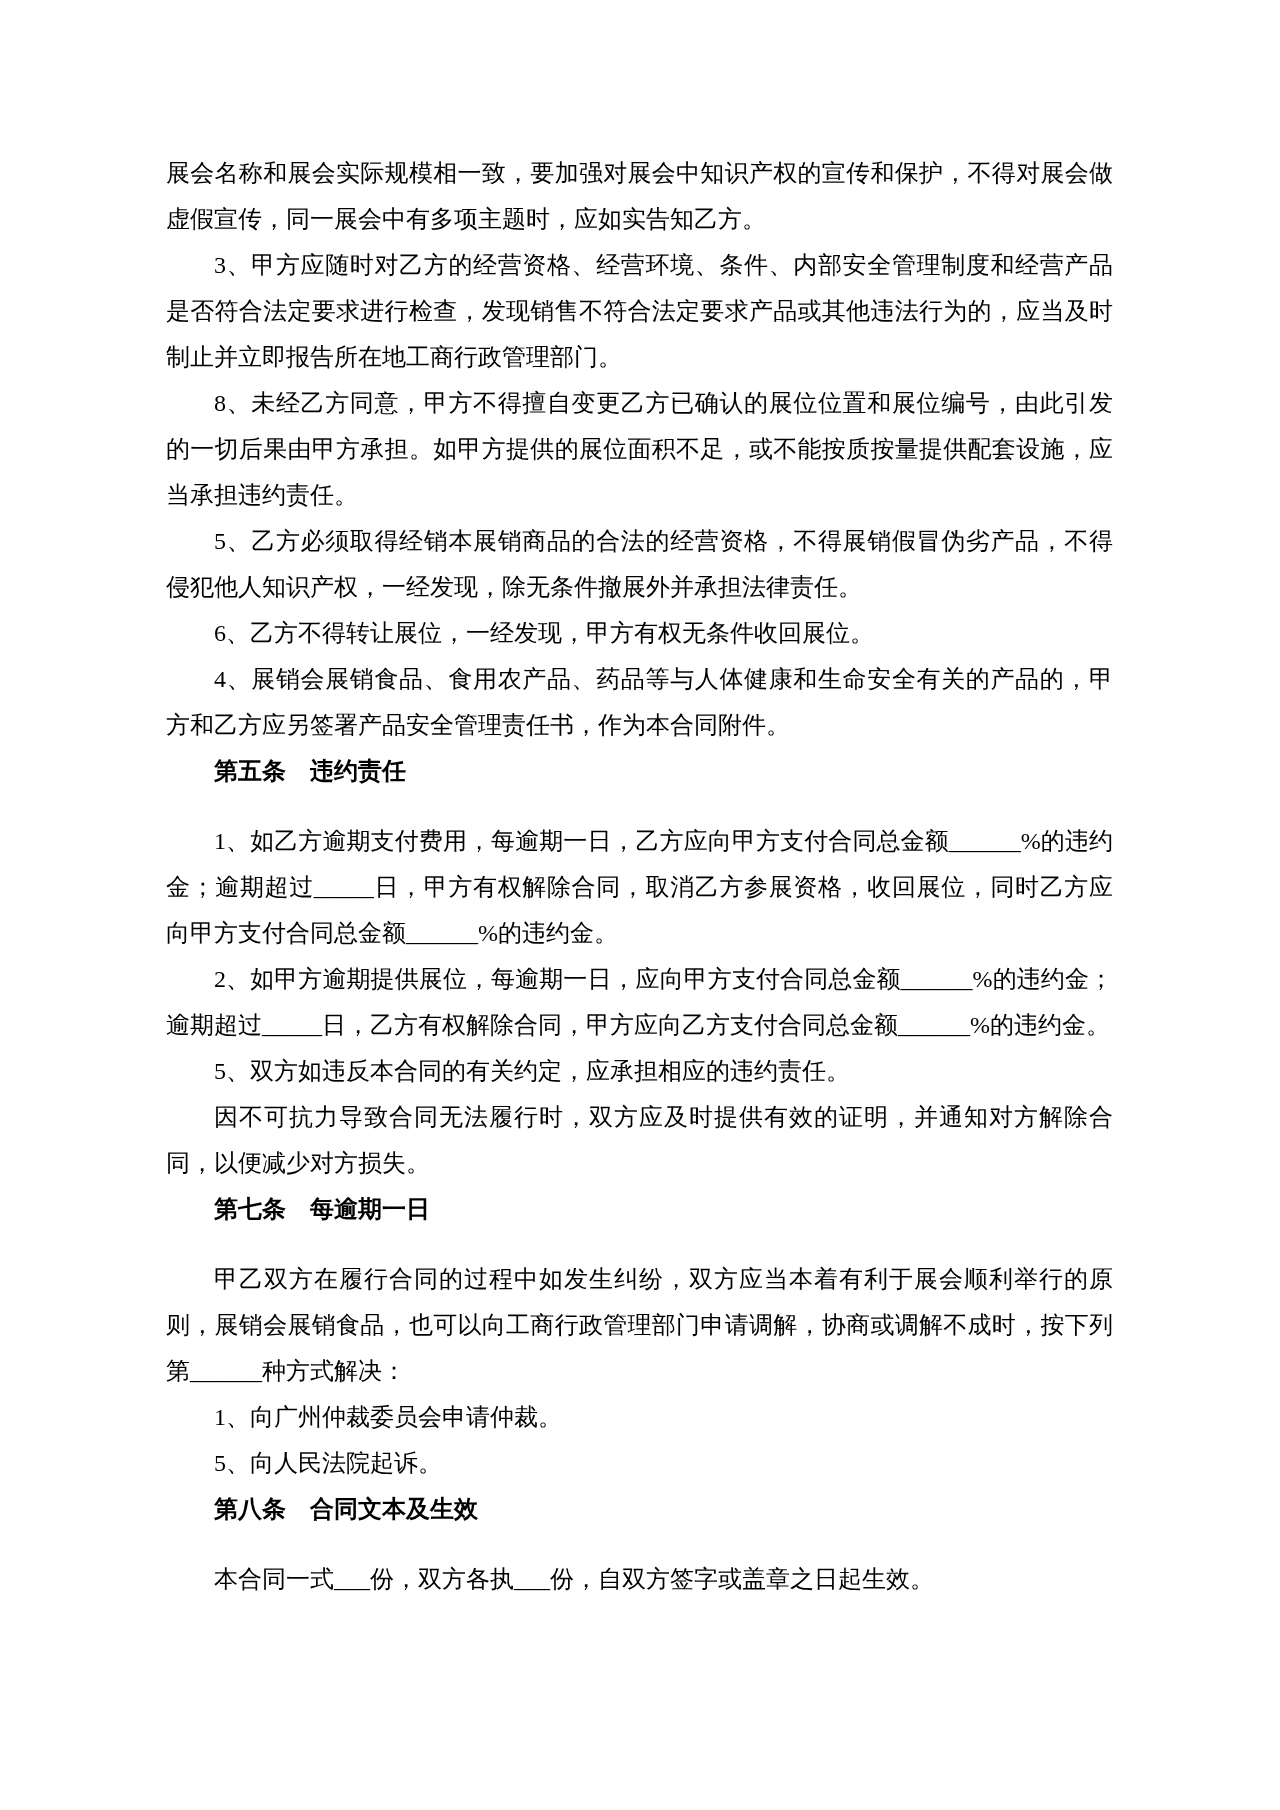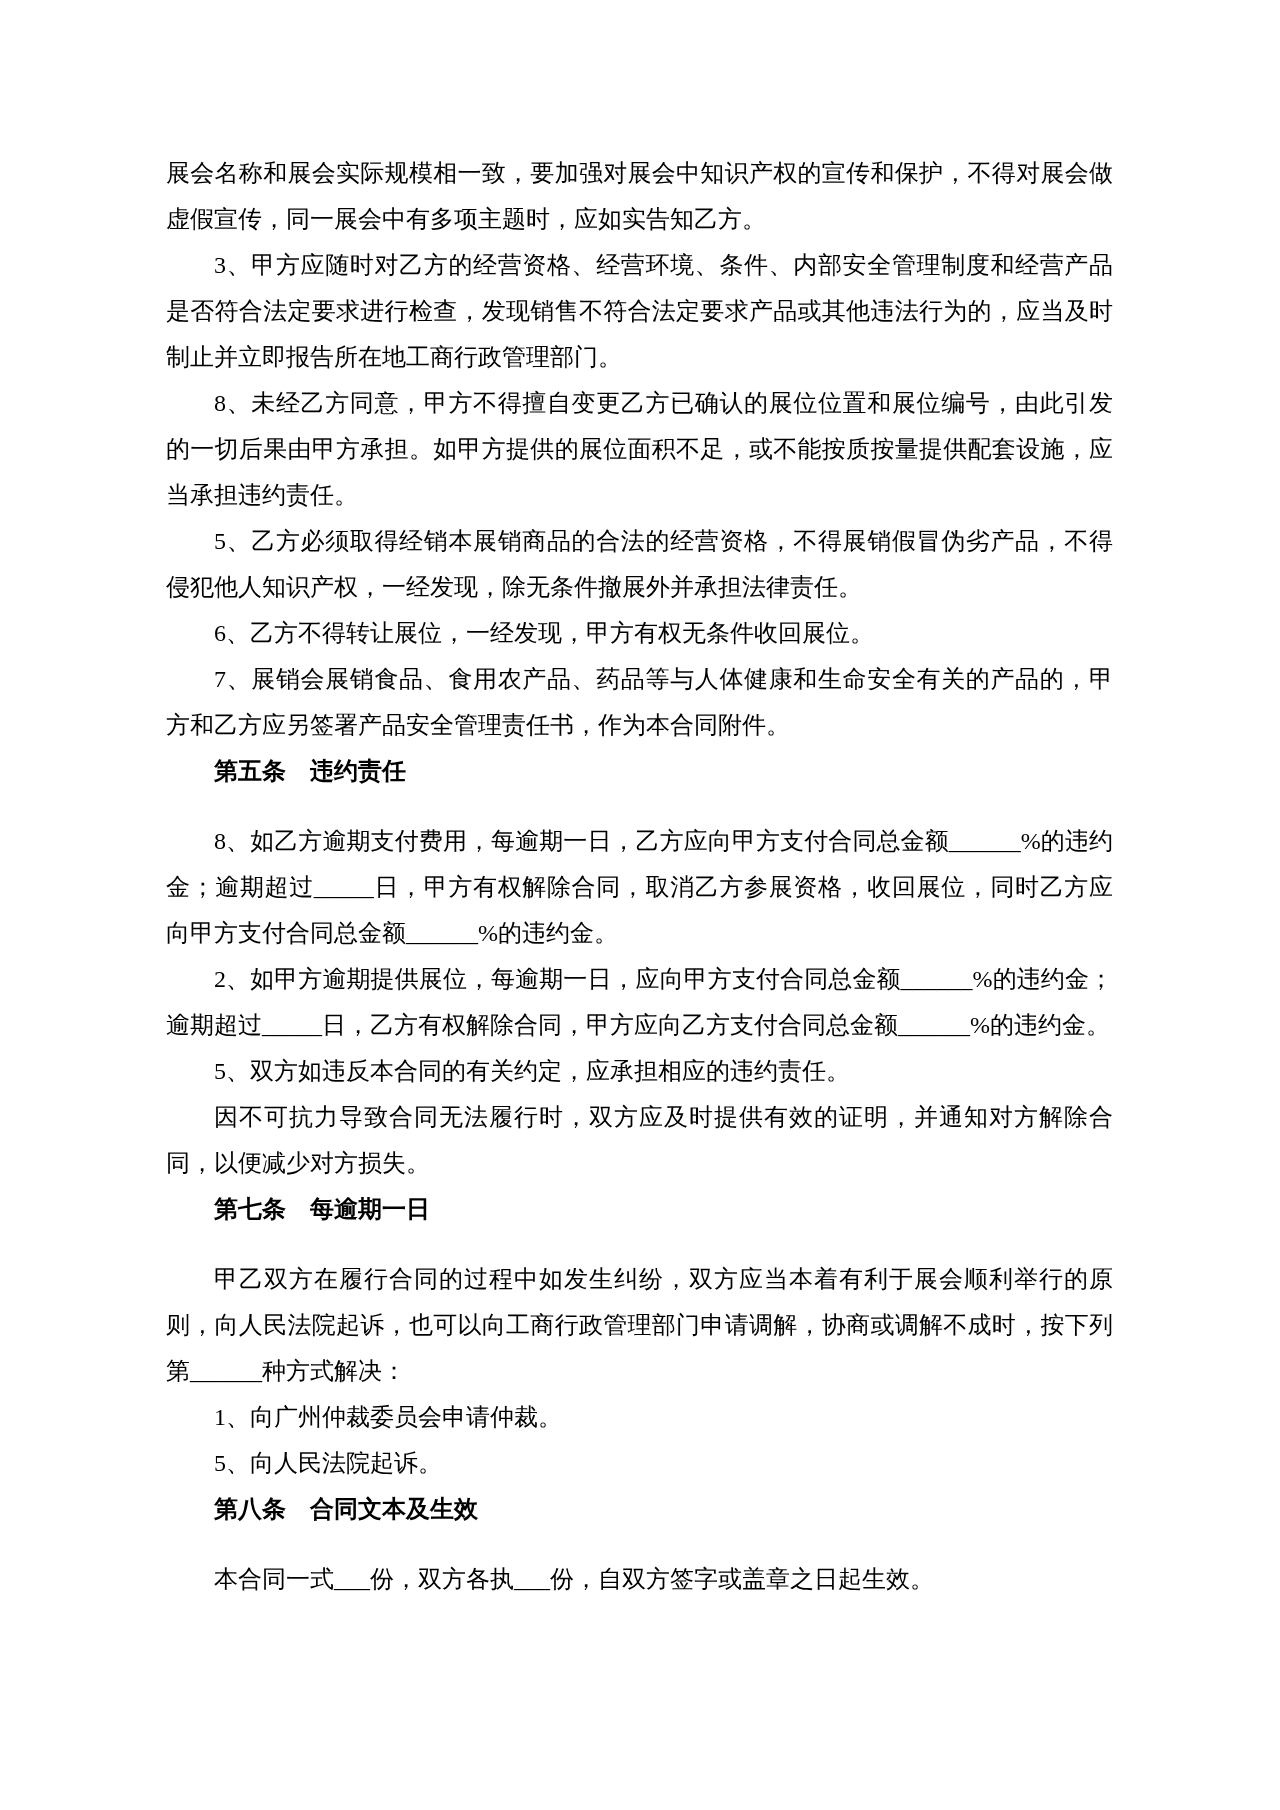--- a/index.html
+++ b/index.html
@@ -37,25 +37,25 @@
 </style>
 </head>
 <body>
 
 <div class="page">
   <p class="para">展会名称和展会实际规模相一致，要加强对展会中知识产权的宣传和保护，不得对展会做虚假宣传，同一展会中有多项主题时，应如实告知乙方。</p>
   <p class="para indent">3、甲方应随时对乙方的经营资格、经营环境、条件、内部安全管理制度和经营产品是否符合法定要求进行检查，发现销售不符合法定要求产品或其他违法行为的，应当及时制止并立即报告所在地工商行政管理部门。</p>
   <p class="para indent">8、未经乙方同意，甲方不得擅自变更乙方已确认的展位位置和展位编号，由此引发的一切后果由甲方承担。如甲方提供的展位面积不足，或不能按质按量提供配套设施，应当承担违约责任。</p>
   <p class="para indent">5、乙方必须取得经销本展销商品的合法的经营资格，不得展销假冒伪劣产品，不得侵犯他人知识产权，一经发现，除无条件撤展外并承担法律责任。</p>
   <p class="para indent">6、乙方不得转让展位，一经发现，甲方有权无条件收回展位。</p>
-  <p class="para indent">7、展销会展销食品、食用农产品、药品等与人体健康和生命安全有关的产品的，甲方和乙方应另签署产品安全管理责任书，作为本合同附件。</p>
+  <p class="para indent">4、展销会展销食品、食用农产品、药品等与人体健康和生命安全有关的产品的，甲方和乙方应另签署产品安全管理责任书，作为本合同附件。</p>
   <p class="para heading">第五条　违约责任</p>
-  <p class="para indent">8、如乙方逾期支付费用，每逾期一日，乙方应向甲方支付合同总金额______%的违约金；逾期超过_____日，甲方有权解除合同，取消乙方参展资格，收回展位，同时乙方应向甲方支付合同总金额______%的违约金。</p>
+  <p class="para indent">1、如乙方逾期支付费用，每逾期一日，乙方应向甲方支付合同总金额______%的违约金；逾期超过_____日，甲方有权解除合同，取消乙方参展资格，收回展位，同时乙方应向甲方支付合同总金额______%的违约金。</p>
   <p class="para indent">2、如甲方逾期提供展位，每逾期一日，应向甲方支付合同总金额______%的违约金；逾期超过_____日，乙方有权解除合同，甲方应向乙方支付合同总金额______%的违约金。</p>
   <p class="para indent">5、双方如违反本合同的有关约定，应承担相应的违约责任。</p>
   <p class="para indent">因不可抗力导致合同无法履行时，双方应及时提供有效的证明，并通知对方解除合同，以便减少对方损失。</p>
   <p class="para heading">第七条　每逾期一日</p>
-  <p class="para indent">甲乙双方在履行合同的过程中如发生纠纷，双方应当本着有利于展会顺利举行的原则，向人民法院起诉，也可以向工商行政管理部门申请调解，协商或调解不成时，按下列第______种方式解决：</p>
+  <p class="para indent">甲乙双方在履行合同的过程中如发生纠纷，双方应当本着有利于展会顺利举行的原则，展销会展销食品，也可以向工商行政管理部门申请调解，协商或调解不成时，按下列第______种方式解决：</p>
   <p class="para indent">1、向广州仲裁委员会申请仲裁。</p>
   <p class="para indent">5、向人民法院起诉。</p>
   <p class="para heading">第八条　合同文本及生效</p>
   <p class="para indent">本合同一式___份，双方各执___份，自双方签字或盖章之日起生效。</p>
 </div>
 
 </body></html>

